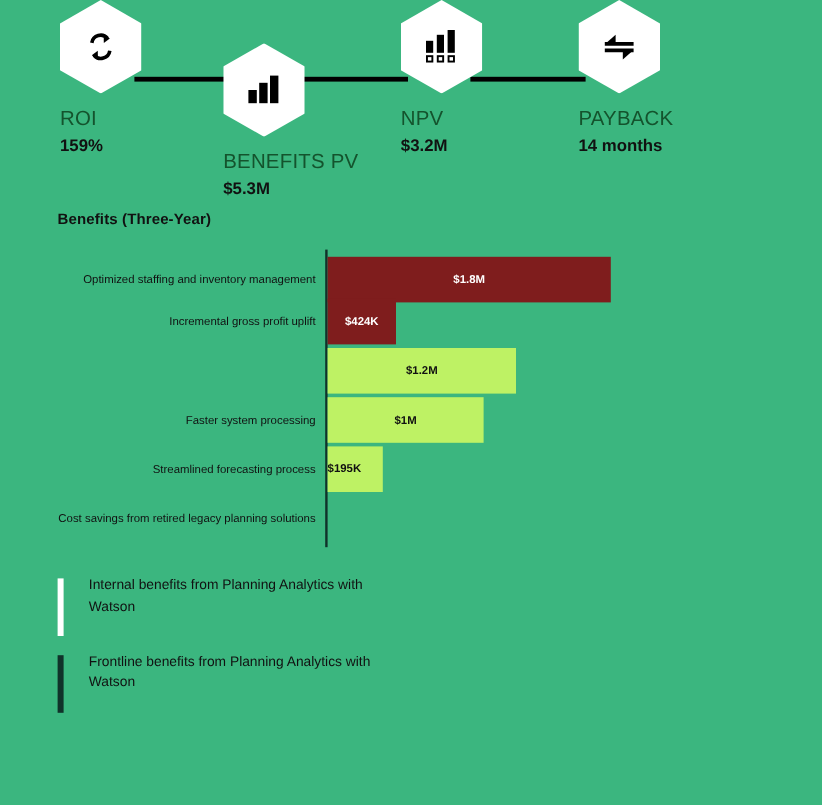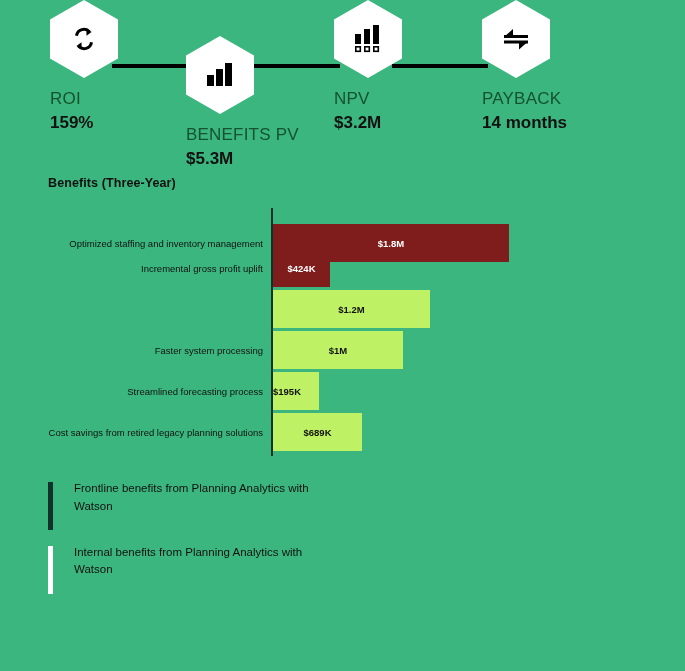--- a/index.html
+++ b/index.html
@@ -28,21 +28,21 @@
     width:68px; height:78px; background:#ffffff;
     clip-path: polygon(50% 0%, 100% 25%, 100% 75%, 50% 100%, 0% 75%, 0% 25%);
     display:flex; align-items:center; justify-content:center;
   }
   .hex svg { display:block; }
   .kpi-label {
     font-size:17px; font-weight:400; letter-spacing:.2px;
     color:#14532d; white-space:nowrap; margin-top:11px;
   }
   .kpi-value {
-    font-size:17px; font-weight:bold; color:#111;
+    font-size:14px; font-weight:bold; color:#111;
     white-space:nowrap; margin-top:4px;
   }
 
   #kpi-0 { left:50px; }
   #kpi-1 { left:186px;margin-top:36px; }
   #kpi-2 { left:334px; }
   #kpi-3 { left:482px; }
 
   
   #chart-title {
@@ -164,21 +164,21 @@
     <div class="kpi-label">PAYBACK</div>
     <div class="kpi-value">14 months</div>
   </div>
 </div>
 
 <div id="chart-title">Benefits (Three-Year)</div>
 
 <div id="chart">
   <div id="axis-line"></div>
 
-<div class="bar-row" style="top: 16px; padding-left: 25px;">
+<div class="bar-row" style="top: 6px; padding-left: 25px;">
       <div class="bar-label">Optimized staffing and inventory management</div>
       <div class="bar frontline" style="width: 236px;">
         <span class="bar-value">$1.8M</span>
       </div>
     </div>
     <div class="bar-row" style="top: 41px;">
       <div class="bar-label">Incremental gross profit uplift</div>
       <div class="bar frontline" style="width: 57px;">
         <span class="bar-value">$424K</span>
       </div>
@@ -195,28 +195,25 @@
       </div>
     </div>
     <div class="bar-row" style="top: 164px;">
       <div class="bar-label">Streamlined forecasting process</div>
       <div class="bar internal" style="width: 46px;">
         <span class="bar-value overflow">$195K</span>
       </div>
     </div>
     <div class="bar-row" style="top: 205px;">
       <div class="bar-label">Cost savings from retired legacy planning solutions</div>
-      <div class="bar internal" style="width: 89px;">
-        <span class="bar-value">$689K</span>
-      </div>
     </div>
   </div>
 
 <div id="legend">
+  <div class="legend-item">
+    <span class="legend-swatch" style="background: rgb(255, 255, 255);"></span>
+    <div class="legend-text">Internal benefits from Planning Analytics with Watson</div>
+  </div>
   <div class="legend-item">
     <span class="legend-swatch" style="background: rgb(16, 50, 42);"></span>
     <div class="legend-text">Frontline benefits from Planning Analytics with Watson</div>
   </div>
-  <div class="legend-item">
-    <span class="legend-swatch" style="background: rgb(255, 255, 255);"></span>
-    <div class="legend-text">Internal benefits from Planning Analytics with Watson</div>
-  </div>
 </div>
 
 </body></html>

